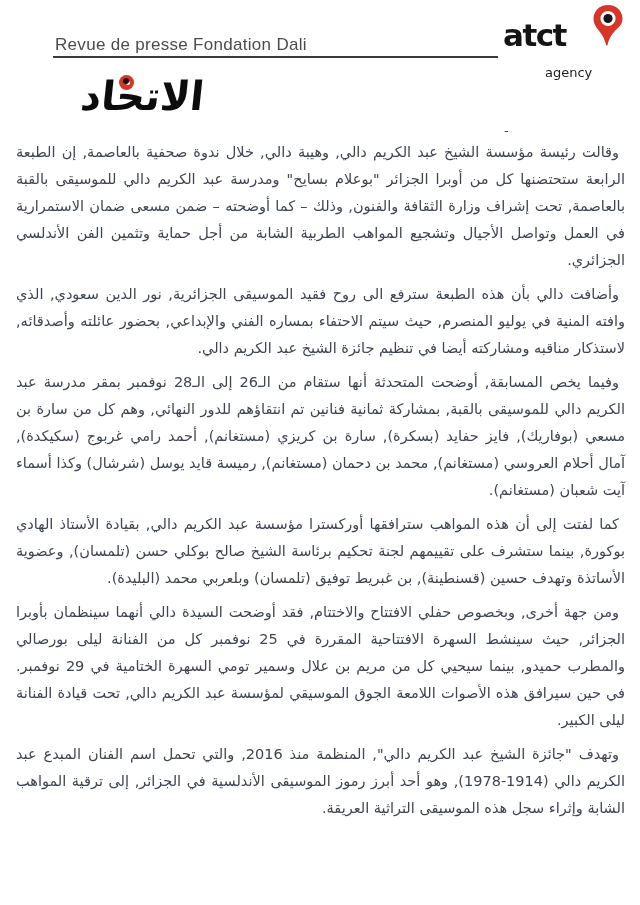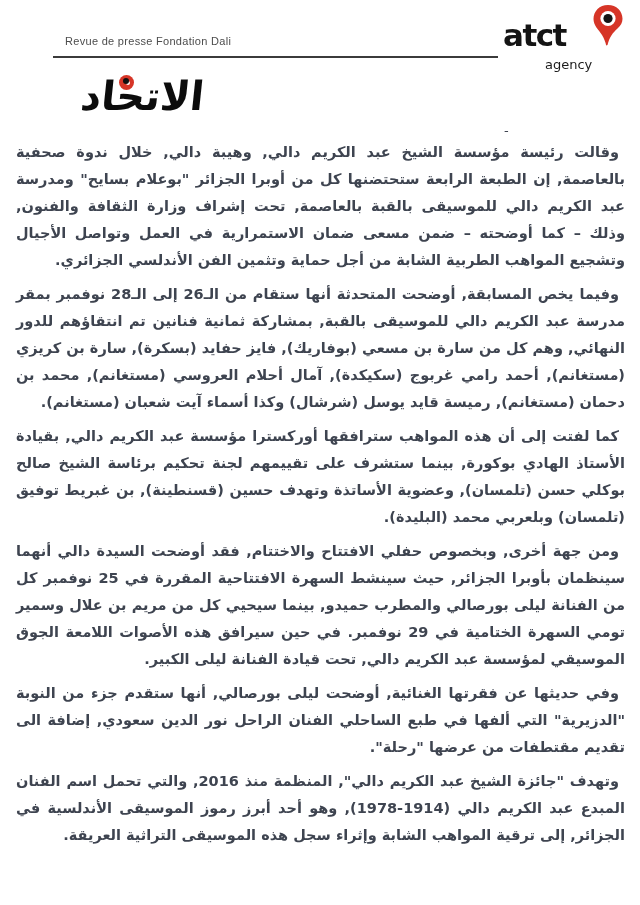--- a/index.html
+++ b/index.html
@@ -6,39 +6,39 @@
   body {
     width:640px; height:905px;
     background:#ffffff;
     position:relative;
     overflow:hidden;
     font-family:"DejaVu Sans", sans-serif;
   }
 
   
   .header-label {
-    position:absolute; left:65px; top:35px;
+    position:absolute; left:55px; top:35px;
     font-family:"Liberation Sans", sans-serif;
-    font-size:11px; color:#4c4c4c; letter-spacing:.3px;
+    font-size:17px; color:#4c4c4c; letter-spacing:.3px;
   }
   .header-line {
     position:absolute; left:53px; top:56px;
     width:445px; height:2px; background:#3b3b3b;
   }
 
   
   .atct { position:absolute; left:503px; top:2px; width:122px; height:70px; }
   .atct-name {
     position:absolute; left:0; top:18px;
     font-family:"DejaVu Sans", sans-serif;
     font-weight:bold; font-size:31px; letter-spacing:-1.5px;
     color:#141414; line-height:1;
   }
   .atct-sub {
-    position:absolute; left:42px; top:56px;
+    position:absolute; left:42px; top:64px;
     font-family:"DejaVu Sans", sans-serif;
     font-size:13px; color:#1c1c1c; line-height:1;
   }
   .atct-pin { position:absolute; left:88px; top:2px; }
 
   
   .ittihad {
     position:absolute; left:64px; top:72px;
     width:140px; height:52px;
   }
@@ -71,21 +71,21 @@
 
   
   .article {
     position:absolute; left:16px; right:15px; top:139px;
     direction:rtl;
     text-align:justify;
     font-family:"DejaVu Sans", sans-serif;
     font-size:14.5px; line-height:27px;
     color:#3e4450;
   }
-  .article p { margin:0 0 7px 0; text-indent:6px;font-weight:bold; }
+  .article p { margin:0 0 7px 0; text-indent:6px; }
 </style>
 </head>
 <body>
 
 <div class="header-label">Revue de presse Fondation Dali</div>
 
 <div class="header-line"></div>
 
 <div class="atct">
   <span class="atct-name">atct</span>
@@ -101,18 +101,18 @@
 
 <div class="ittihad">
   <span class="ittihad-text">الاتحاد</span>
   <span class="ittihad-dot"></span>
 </div>
 
 <div class="stray-mark">-</div>
 
 <div class="article">
   <p>وقالت رئيسة مؤسسة الشيخ عبد الكريم دالي, وهيبة دالي, خلال ندوة صحفية بالعاصمة, إن الطبعة الرابعة ستحتضنها كل من أوبرا الجزائر "بوعلام بسايح" ومدرسة عبد الكريم دالي للموسيقى بالقبة بالعاصمة, تحت إشراف وزارة الثقافة والفنون, وذلك – كما أوضحته – ضمن مسعى ضمان الاستمرارية في العمل وتواصل الأجيال وتشجيع المواهب الطربية الشابة من أجل حماية وتثمين الفن الأندلسي الجزائري.</p>
+  <p>وأضافت دالي بأن هذه الطبعة سترفع الى روح فقيد الموسيقى الجزائرية, نور الدين سعودي, الذي وافته المنية في يوليو المنصرم, حيث سيتم الاحتفاء بمساره الفني والإبداعي, بحضور عائلته وأصدقائه, لاستذكار مناقبه ومشاركته أيضا في تنظيم جائزة الشيخ عبد الكريم دالي.</p>
   <p>وفيما يخص المسابقة, أوضحت المتحدثة أنها ستقام من الـ26 إلى الـ28 نوفمبر بمقر مدرسة عبد الكريم دالي للموسيقى بالقبة, بمشاركة ثمانية فنانين تم انتقاؤهم للدور النهائي, وهم كل من سارة بن مسعي (بوفاريك), فايز حفايد (بسكرة), سارة بن كريزي (مستغانم), أحمد رامي غربوج (سكيكدة), آمال أحلام العروسي (مستغانم), محمد بن دحمان (مستغانم), رميسة قايد يوسل (شرشال) وكذا أسماء آيت شعبان (مستغانم).</p>
   <p>كما لفتت إلى أن هذه المواهب سترافقها أوركسترا مؤسسة عبد الكريم دالي, بقيادة الأستاذ الهادي بوكورة, بينما ستشرف على تقييمهم لجنة تحكيم برئاسة الشيخ صالح بوكلي حسن (تلمسان), وعضوية الأساتذة وتهدف حسين (قسنطينة), بن غبريط توفيق (تلمسان) وبلعربي محمد (البليدة).</p>
   <p>ومن جهة أخرى, وبخصوص حفلي الافتتاح والاختتام, فقد أوضحت السيدة دالي أنهما سينظمان بأوبرا الجزائر, حيث سينشط السهرة الافتتاحية المقررة في 25 نوفمبر كل من الفنانة ليلى بورصالي والمطرب حميدو, بينما سيحيي كل من مريم بن علال وسمير تومي السهرة الختامية في 29 نوفمبر. في حين سيرافق هذه الأصوات اللامعة الجوق الموسيقي لمؤسسة عبد الكريم دالي, تحت قيادة الفنانة ليلى الكبير.</p>
-  <p>وفي حديثها عن فقرتها الغنائية, أوضحت ليلى بورصالي, أنها ستقدم جزء من النوبة "الدزيرية" التي ألفها في طبع الساحلي الفنان الراحل نور الدين سعودي, إضافة الى تقديم مقتطفات من عرضها "رحلة".</p>
   <p>وتهدف "جائزة الشيخ عبد الكريم دالي", المنظمة منذ 2016, والتي تحمل اسم الفنان المبدع عبد الكريم دالي (1914-1978), وهو أحد أبرز رموز الموسيقى الأندلسية في الجزائر, إلى ترقية المواهب الشابة وإثراء سجل هذه الموسيقى التراثية العريقة.</p>
 </div>
 
 </body></html>

